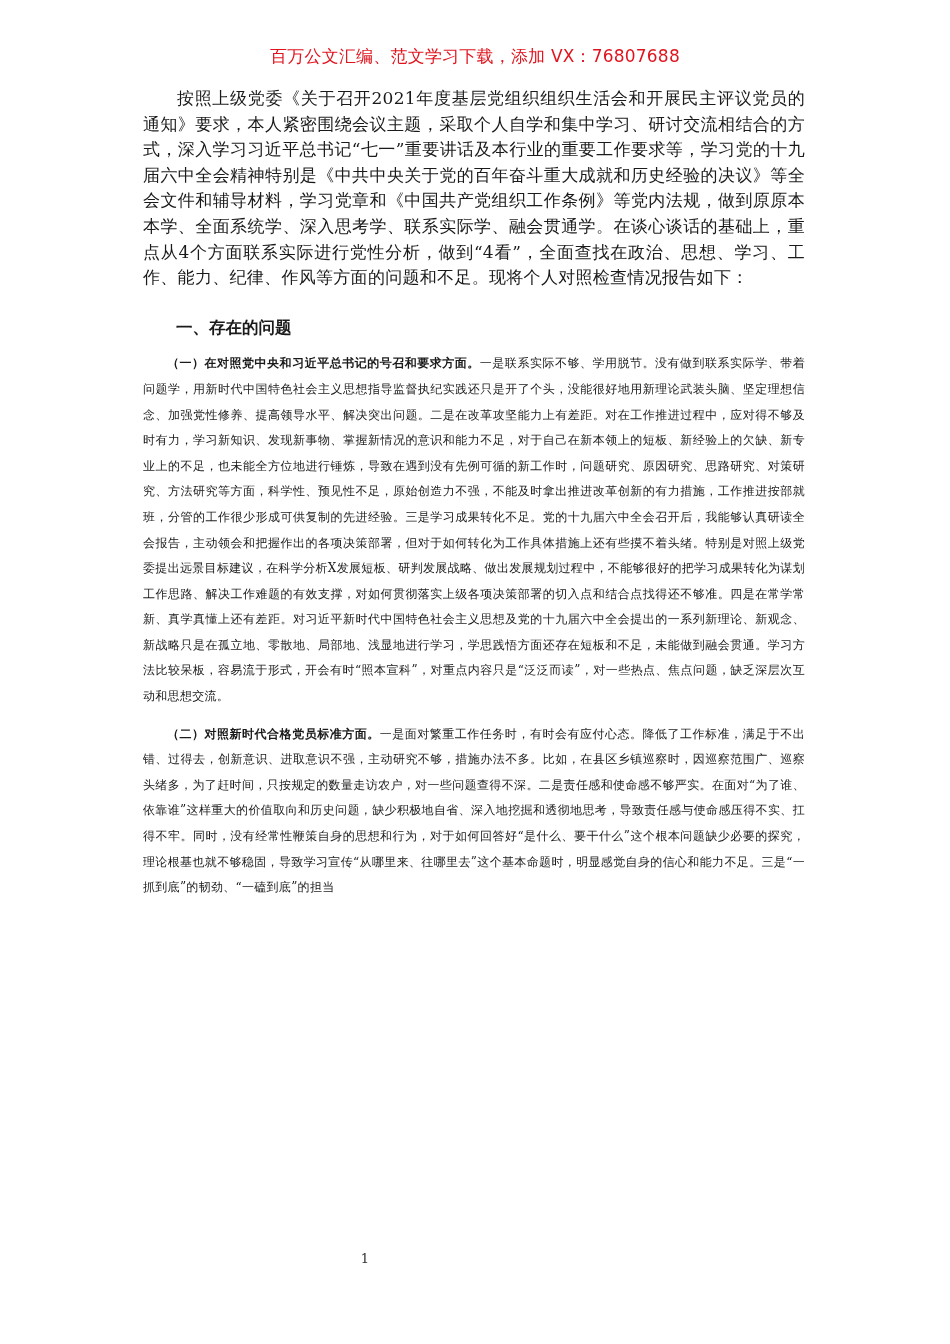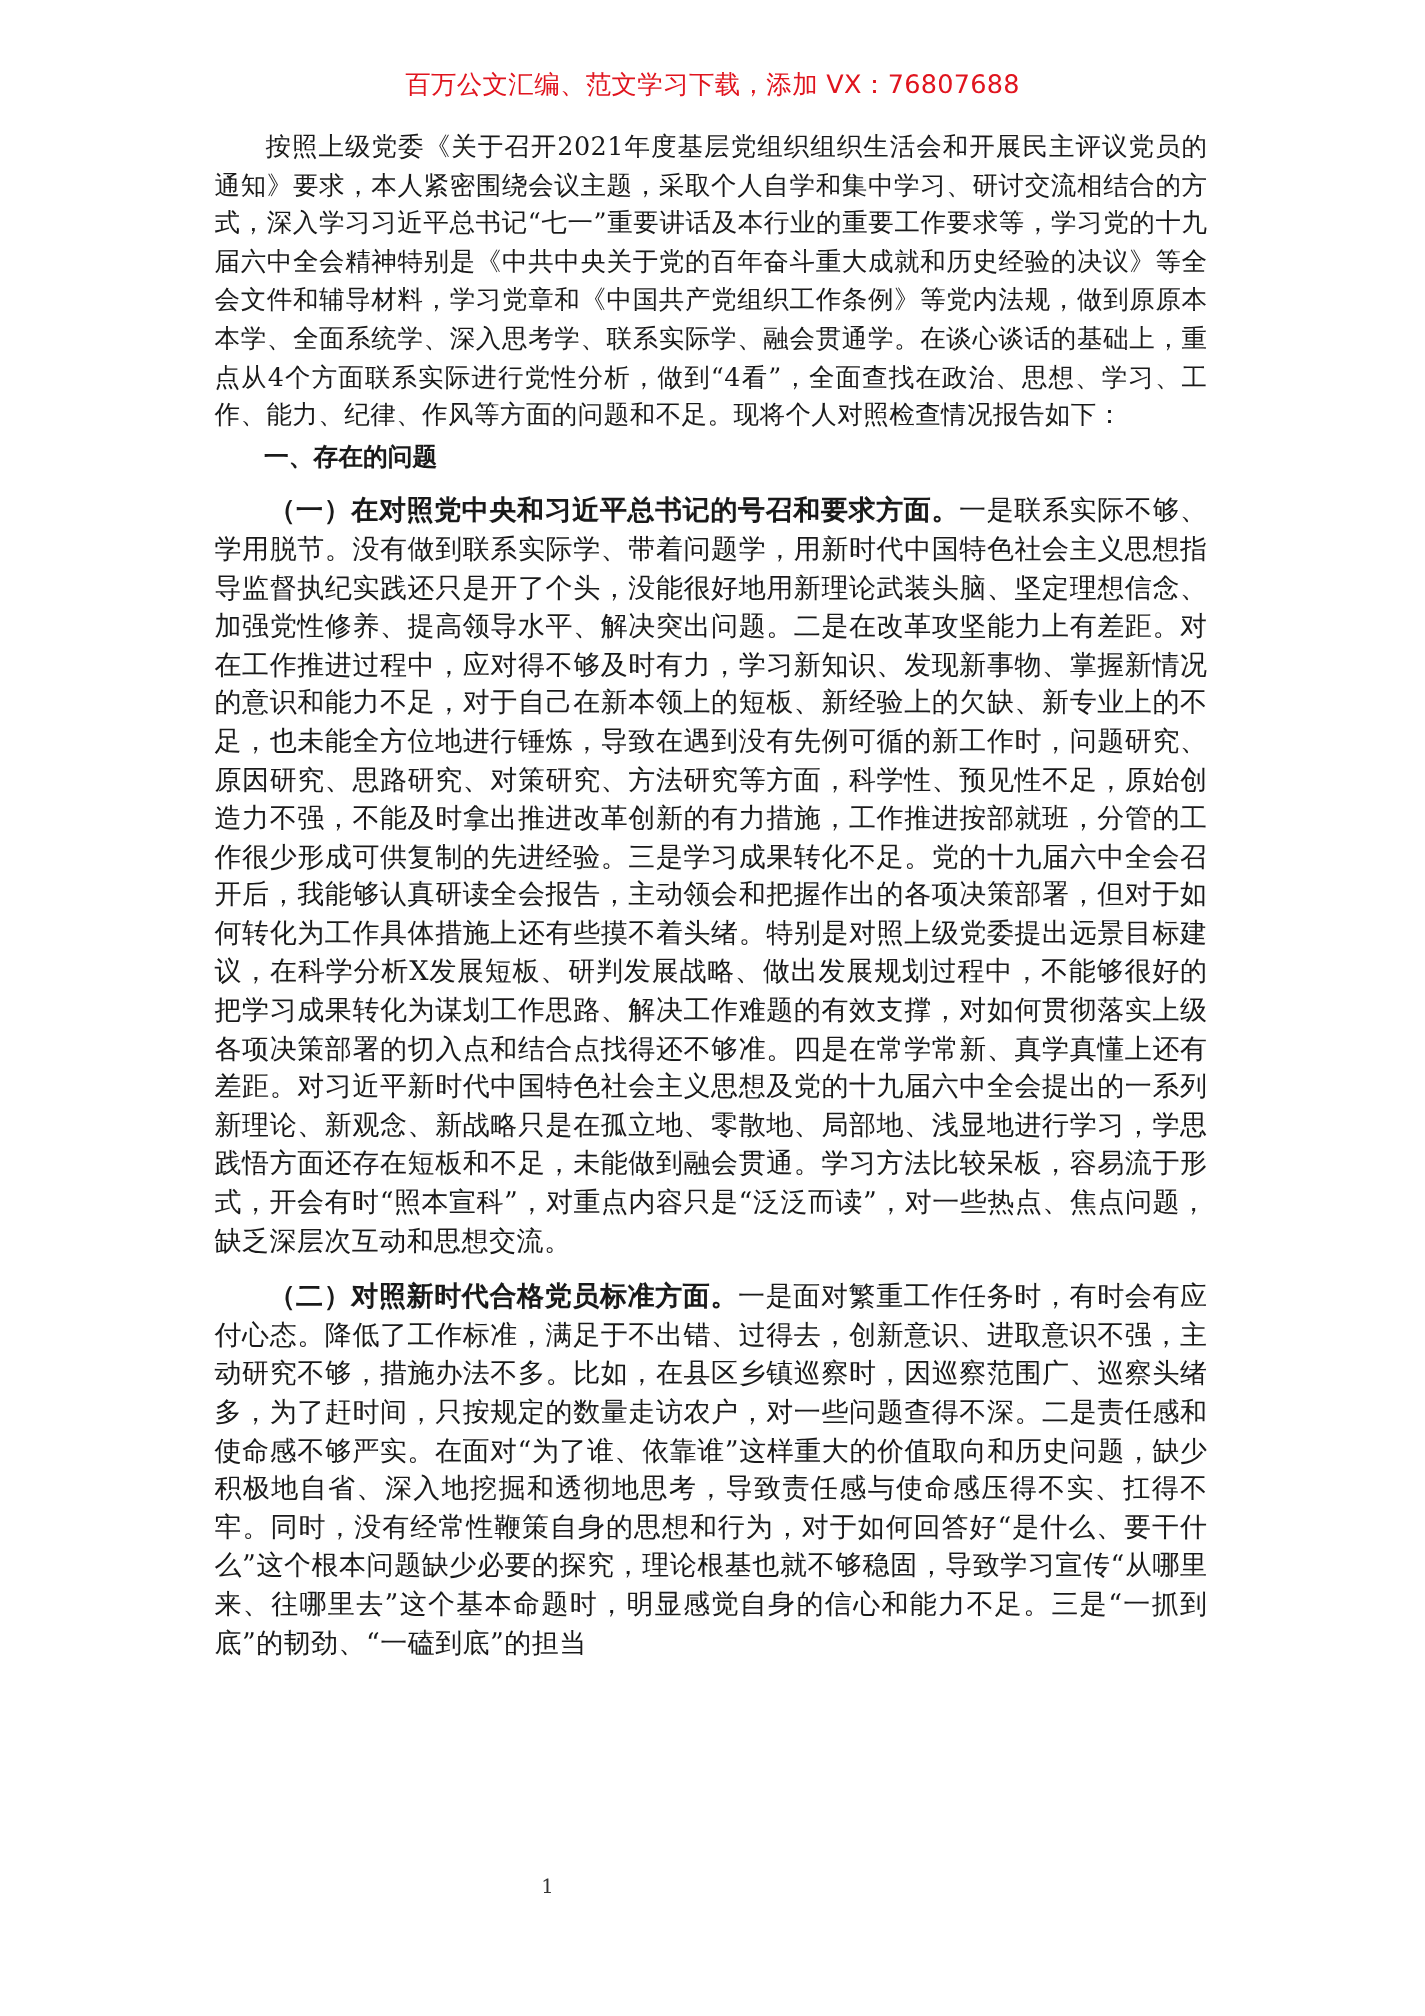--- a/index.html
+++ b/index.html
@@ -42,30 +42,30 @@
     }
     .para {
       margin: 0;
       font-size: 17px;
       line-height: 25.6px;
       text-indent: 2em;
       text-align: justify;
       letter-spacing: 0.3px;
     }
     .section-heading {
-      margin: 1px 0 11px 0;
+      margin: 24px 0 11px 0;
       font-size: 16.5px;
       line-height: 25.6px;
       text-indent: 2em;
       font-weight: bold;
       font-family: "DejaVu Sans", "Liberation Sans", sans-serif;
     }
     .sub-para {
       margin: 0 0 12px 0;
-      font-size: 18px;
+      font-size: 12px;
       line-height: 25.6px;
       text-indent: 2em;
       text-align: justify;
       letter-spacing: 0.3px;
     }
     .lead {
       font-weight: bold;
       font-family: "DejaVu Sans", "Liberation Sans", sans-serif;
     }
     .page-number {

